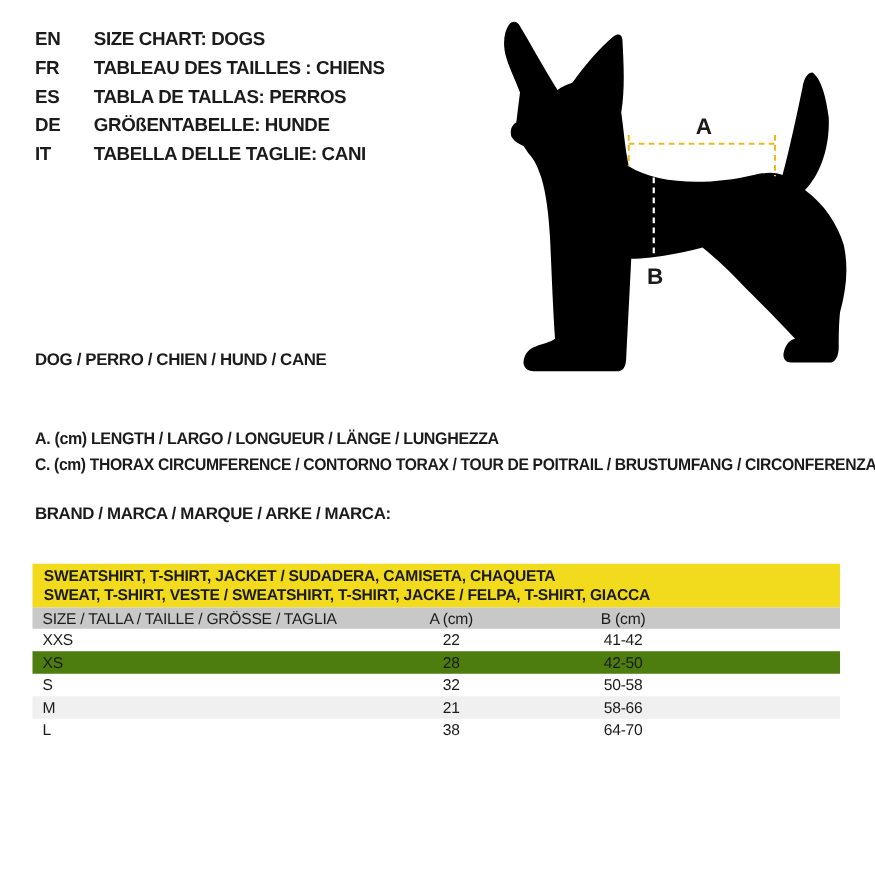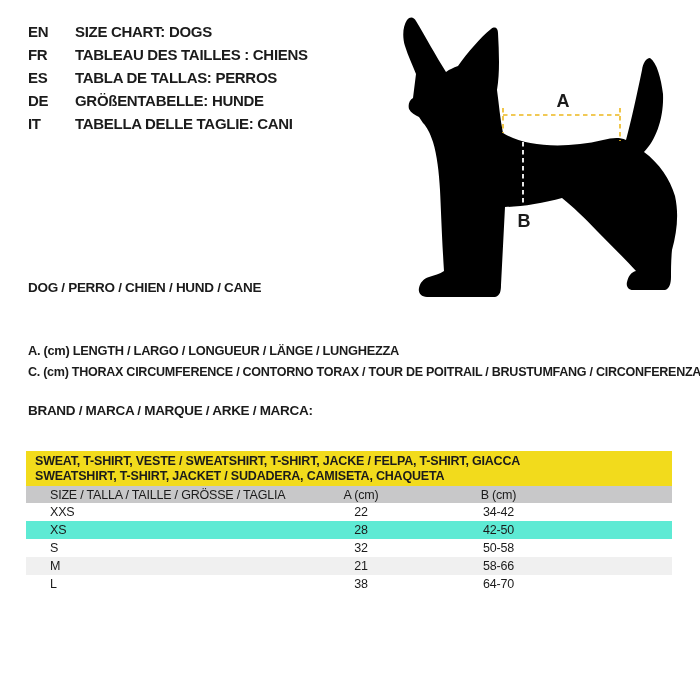--- a/index.html
+++ b/index.html
@@ -20,21 +20,21 @@
   .legend-a      { top:343px; font-size:13.5px; transform:scaleX(.95); }
   .legend-c      { top:364px; font-size:13.5px; transform:scaleX(.93); }
   .legend-brand  { top:403px; font-size:13.5px;text-align:right; }
 
   
   .size-table { position:absolute; left:26px; top:451px; width:646px; }
   .tbl-title { background:var(--accent,#F2DB1C); padding:3px 8px 2px 9px; }
   .tbl-title div { font-size:12.5px; font-weight:700; line-height:15px; letter-spacing:-0.2px; white-space:nowrap; }
   .tbl-row { display:flex; align-items:center; height:18px; font-size:12.5px; letter-spacing:-0.2px; }
   .tbl-head { height:17px; }
-  .col-size { width:270px; padding-left:24px; white-space:nowrap; }
+  .col-size { width:270px; padding-left:8px; white-space:nowrap; }
   .col-a { width:130px; text-align:center; }
   .col-b { width:145px; text-align:center; }
 </style>
 </head>
 <body>
 
 <div class="lang-list">
   <div class="lang-row">
     <span class="lang-code">EN</span>
     <span>SIZE CHART: DOGS</span>
@@ -107,34 +107,34 @@
   <text x="524" y="227" text-anchor="middle" font-family="Liberation Sans, sans-serif" font-size="18" font-weight="700" fill="#1b1b1b">B</text>
 </svg>
 
 <div class="caption caption-dog">DOG / PERRO / CHIEN / HUND / CANE</div>
 <div class="caption legend-a">A. (cm) LENGTH / LARGO / LONGUEUR / LÄNGE / LUNGHEZZA</div>
 <div class="caption legend-c">C. (cm) THORAX CIRCUMFERENCE / CONTORNO TORAX / TOUR DE POITRAIL / BRUSTUMFANG / CIRCONFERENZA TORACE</div>
 <div class="caption legend-brand">BRAND / MARCA / MARQUE / ARKE / MARCA:</div>
 
 <div class="size-table">
   <div class="tbl-title" style="background:#F2DB1C;">
+    <div>SWEATSHIRT, T-SHIRT, JACKET / SUDADERA, CAMISETA, CHAQUETA</div>
     <div>SWEAT, T-SHIRT, VESTE / SWEATSHIRT, T-SHIRT, JACKE / FELPA, T-SHIRT, GIACCA</div>
-    <div>SWEATSHIRT, T-SHIRT, JACKET / SUDADERA, CAMISETA, CHAQUETA</div>
   </div>
   <div class="tbl-row tbl-head" style="background:#C8C8C9;">
     <div class="col-size">SIZE / TALLA / TAILLE / GRÖSSE / TAGLIA</div>
     <div class="col-a">A (cm)</div>
     <div class="col-b">B (cm)</div>
   </div>
   <div class="tbl-row">
     <div class="col-size">XXS</div>
     <div class="col-a">22</div>
-    <div class="col-b">34-42</div>
+    <div class="col-b">41-42</div>
   </div>
-  <div class="tbl-row" style="background:#5eead4;">
+  <div class="tbl-row" style="background:#4d7c0f;">
     <div class="col-size">XS</div>
     <div class="col-a">28</div>
     <div class="col-b">42-50</div>
   </div>
   <div class="tbl-row">
     <div class="col-size">S</div>
     <div class="col-a">32</div>
     <div class="col-b">50-58</div>
   </div>
   <div class="tbl-row" style="background:#F0F0F0;">

